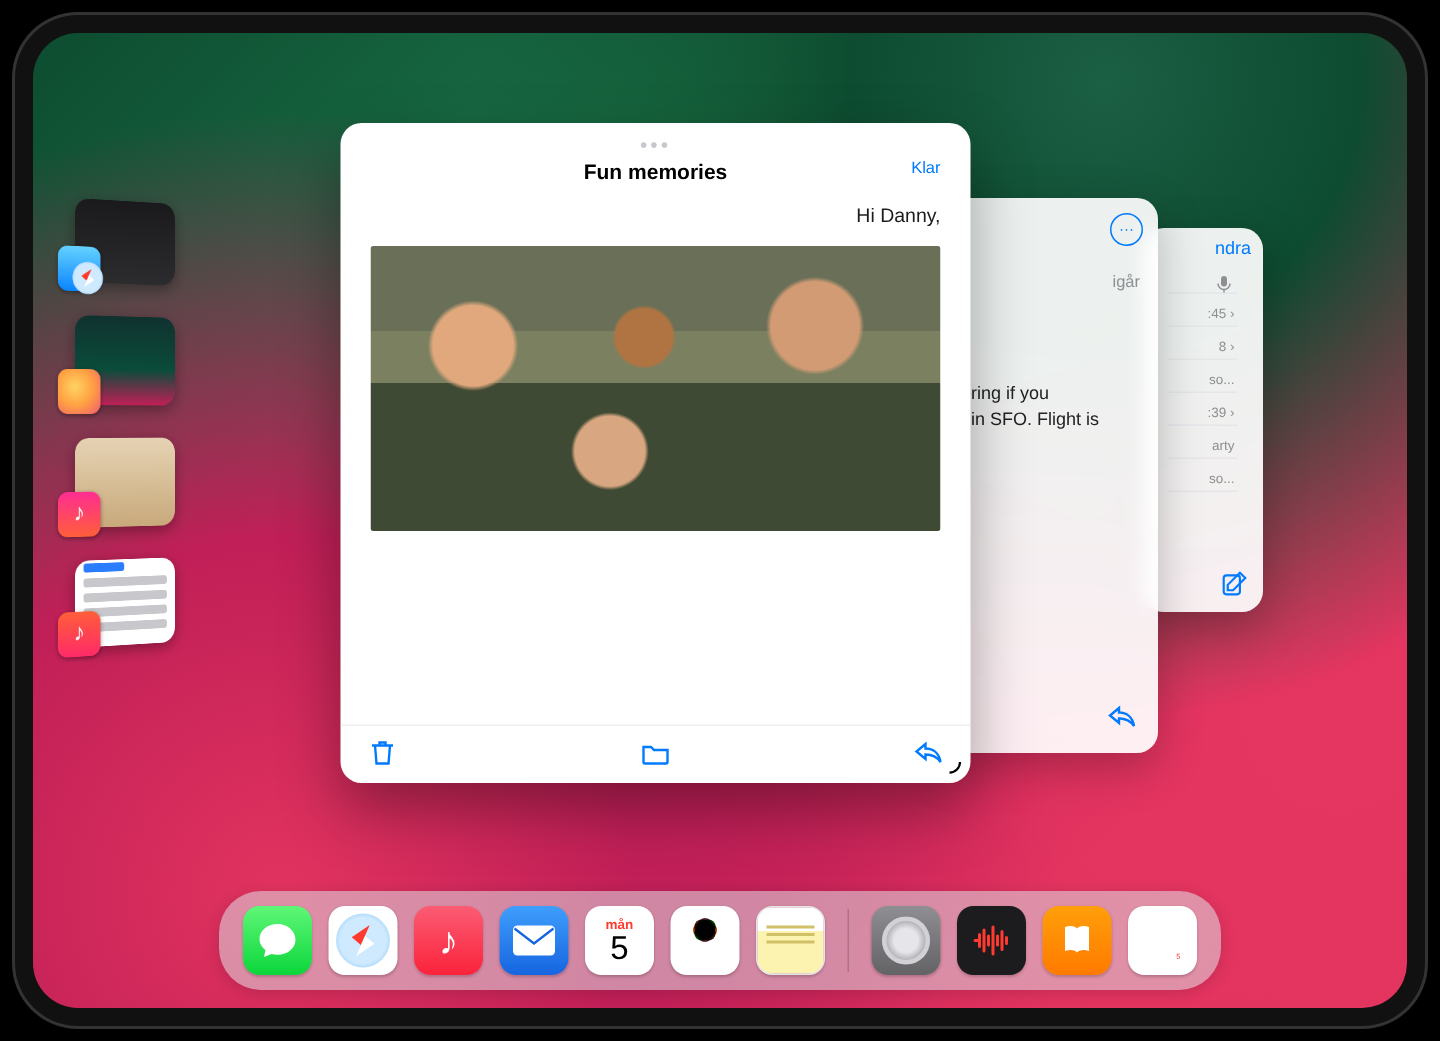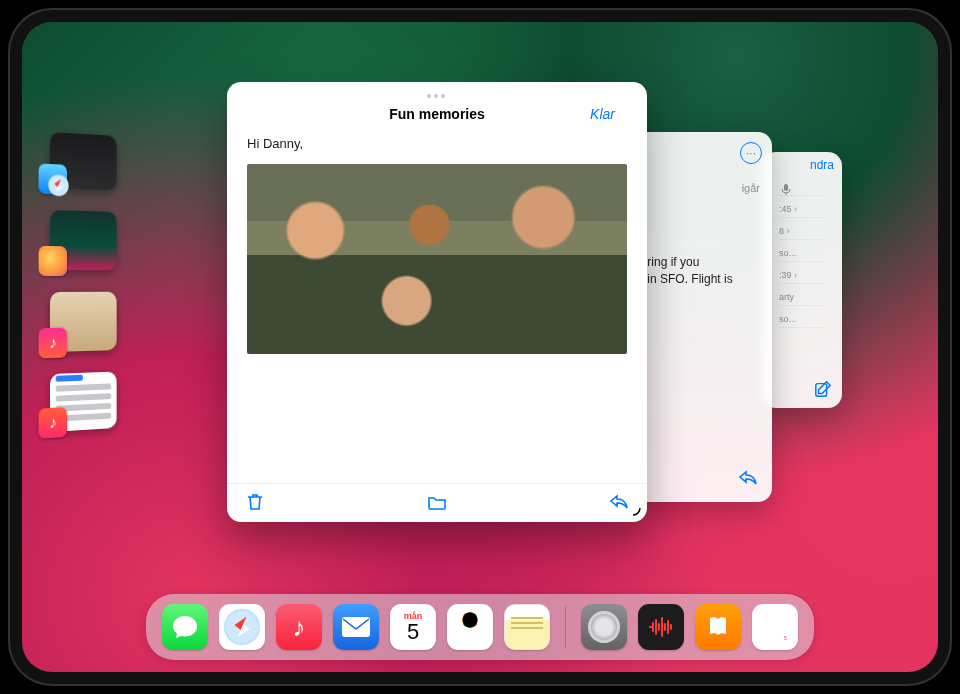--- a/index.html
+++ b/index.html
@@ -74,41 +74,41 @@
 
   
   .bgwin {
     position: absolute; border-radius: 14px;
     background: rgba(255,255,255,0.92);
     backdrop-filter: blur(6px);
     box-shadow: 0 10px 30px rgba(0,0,0,.25);
   }
   .bgwin3 { top:130px; left:740px; width:80px; height:256px; z-index:6; }
   .bgwin3 .hdr { color:#007aff; font-size:12px; text-align:right; padding:6px 8px 2px; }
-  .bgwin3 .line { height:14px; margin:8px 17px; border-bottom:1px solid #e5e5ea; font-size:9px; color:#8e8e93; padding-right:2px; }
+  .bgwin3 .line { height:14px; margin:8px 17px; border-bottom:1px solid #e5e5ea; font-size:9px; color:#8e8e93; text-align:right; padding-right:2px; }
   .bgwin3 .compose { position:absolute; bottom:10px; right:10px; width:18px; height:18px; }
 
   .bgwin2 { top:110px; left:600px; width:150px; height:370px; z-index:7; padding:10px 12px; }
   .bgwin2 .circle { position:absolute; top:10px; right:10px; width:22px; height:22px; border-radius:50%; border:1.5px solid #007aff; display:flex; align-items:center; justify-content:center; color:#007aff; font-size:10px; }
   .bgwin2 .time { color:#8e8e93; font-size:11px; text-align:right; margin-top:40px; }
   .bgwin2 .body { font-size:12px; color:#222; margin-top:60px; line-height:1.4; }
   .bgwin2 .reply { position:absolute; bottom:14px; right:14px; color:#007aff; }
 
   
   .mainwin {
     position: absolute; top: 60px; left: 205px; width: 420px; height: 440px;
     background: #fff; border-radius: 14px;
     box-shadow: 0 18px 40px rgba(0,0,0,.35);
     z-index: 20; display:flex; flex-direction:column; overflow:hidden;
   }
   .mainwin .grabber { align-self:center; margin:6px 0 2px; color:#c7c7cc; font-size:14px; letter-spacing:2px; }
   .mainwin .titlebar { display:flex; align-items:center; justify-content:center; position:relative; padding:0 14px 8px; }
   .mainwin .title { font-weight:700; font-size:14px; }
-  .mainwin .done { position:absolute; right:32px; top:0; color:#007aff; font-size:14px;font-style:italic; }
-  .mainwin .content { flex:1; overflow:auto; padding: 4px 20px 8px; font-size:13px; line-height:1.5; color:#1c1c1e; }
+  .mainwin .done { position:absolute; right:20px; top:0; color:#007aff; font-size:11px; }
+  .mainwin .content { flex:1; overflow:auto; padding: 4px 20px 8px; font-size:13px; line-height:1.5; color:#1c1c1e;text-align:right; }
   .mainwin .content p { margin-bottom:10px; }
   .mainwin .photo {
     width: 100%; height: 190px; border-radius: 2px;
     background:
       radial-gradient(circle at 18% 35%, #e0a87c 0 8%, transparent 9%),
       radial-gradient(circle at 48% 32%, #b07442 0 8%, transparent 9%),
       radial-gradient(circle at 78% 28%, #d39b74 0 9%, transparent 10%),
       radial-gradient(circle at 42% 72%, #d8a680 0 9%, transparent 10%),
       linear-gradient(#6a7058 0 30%, #7a8060 30% 48%, #3f4a34 48% 100%);
   }

